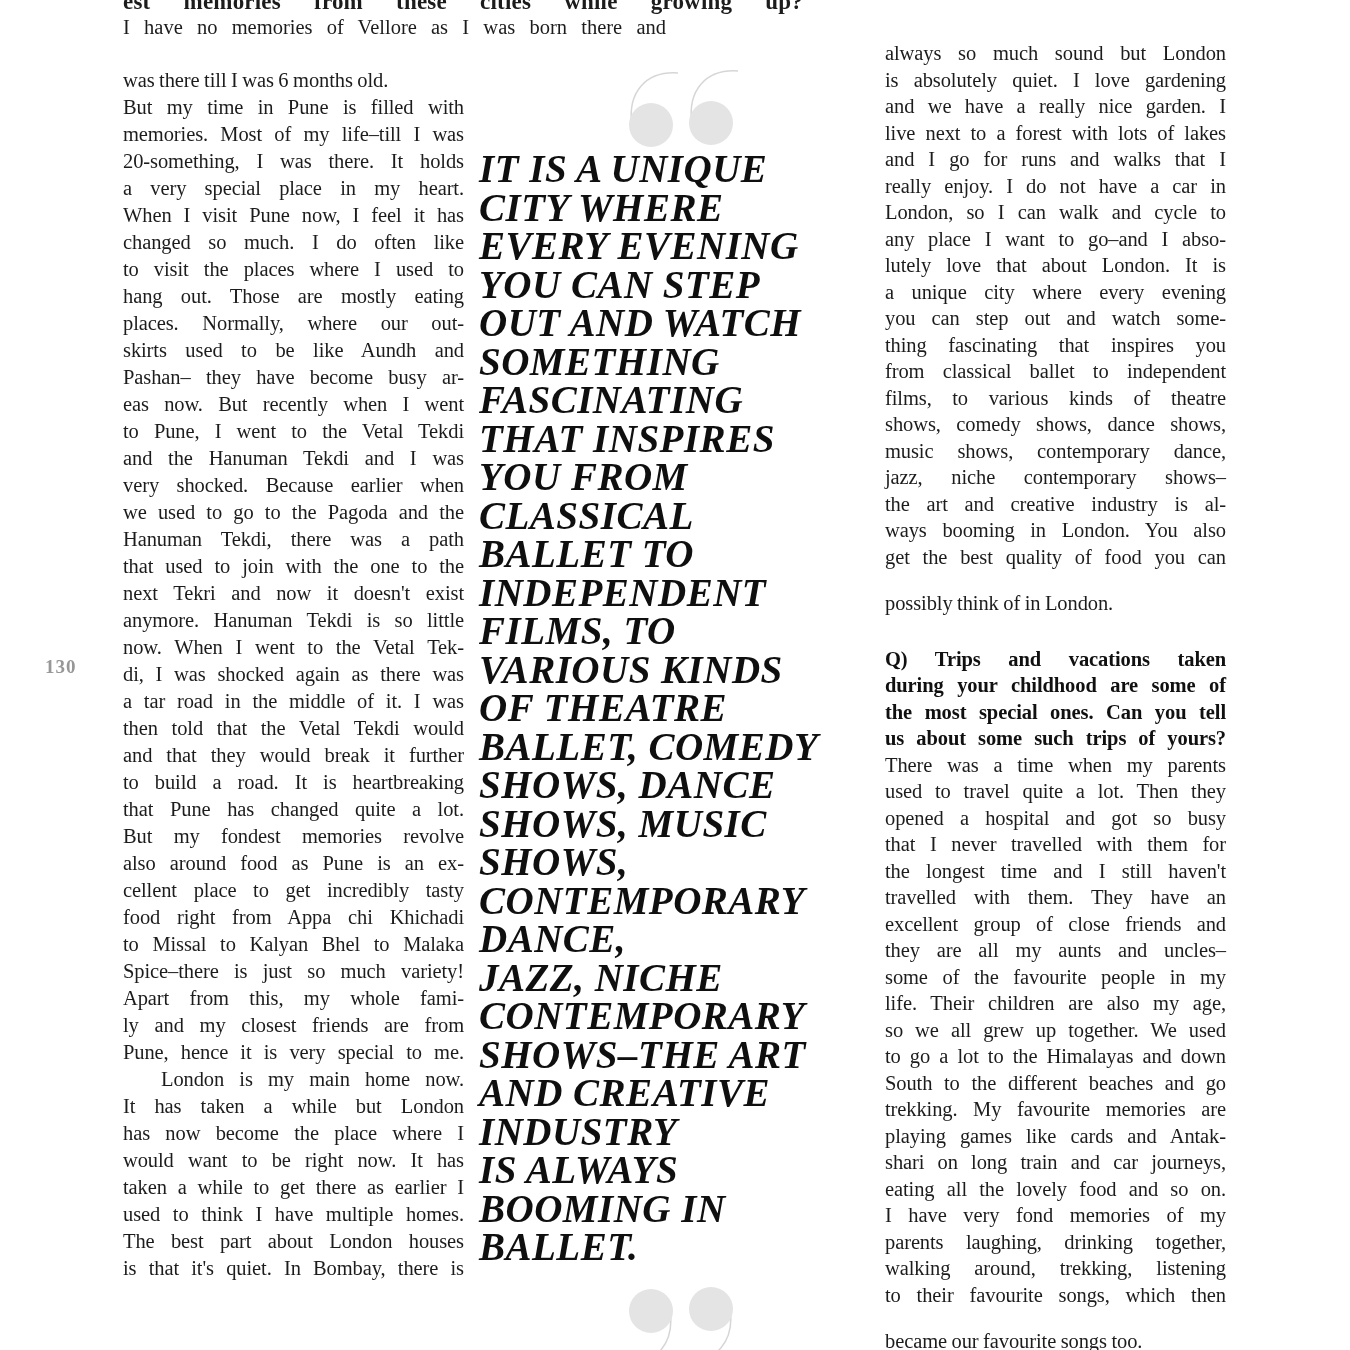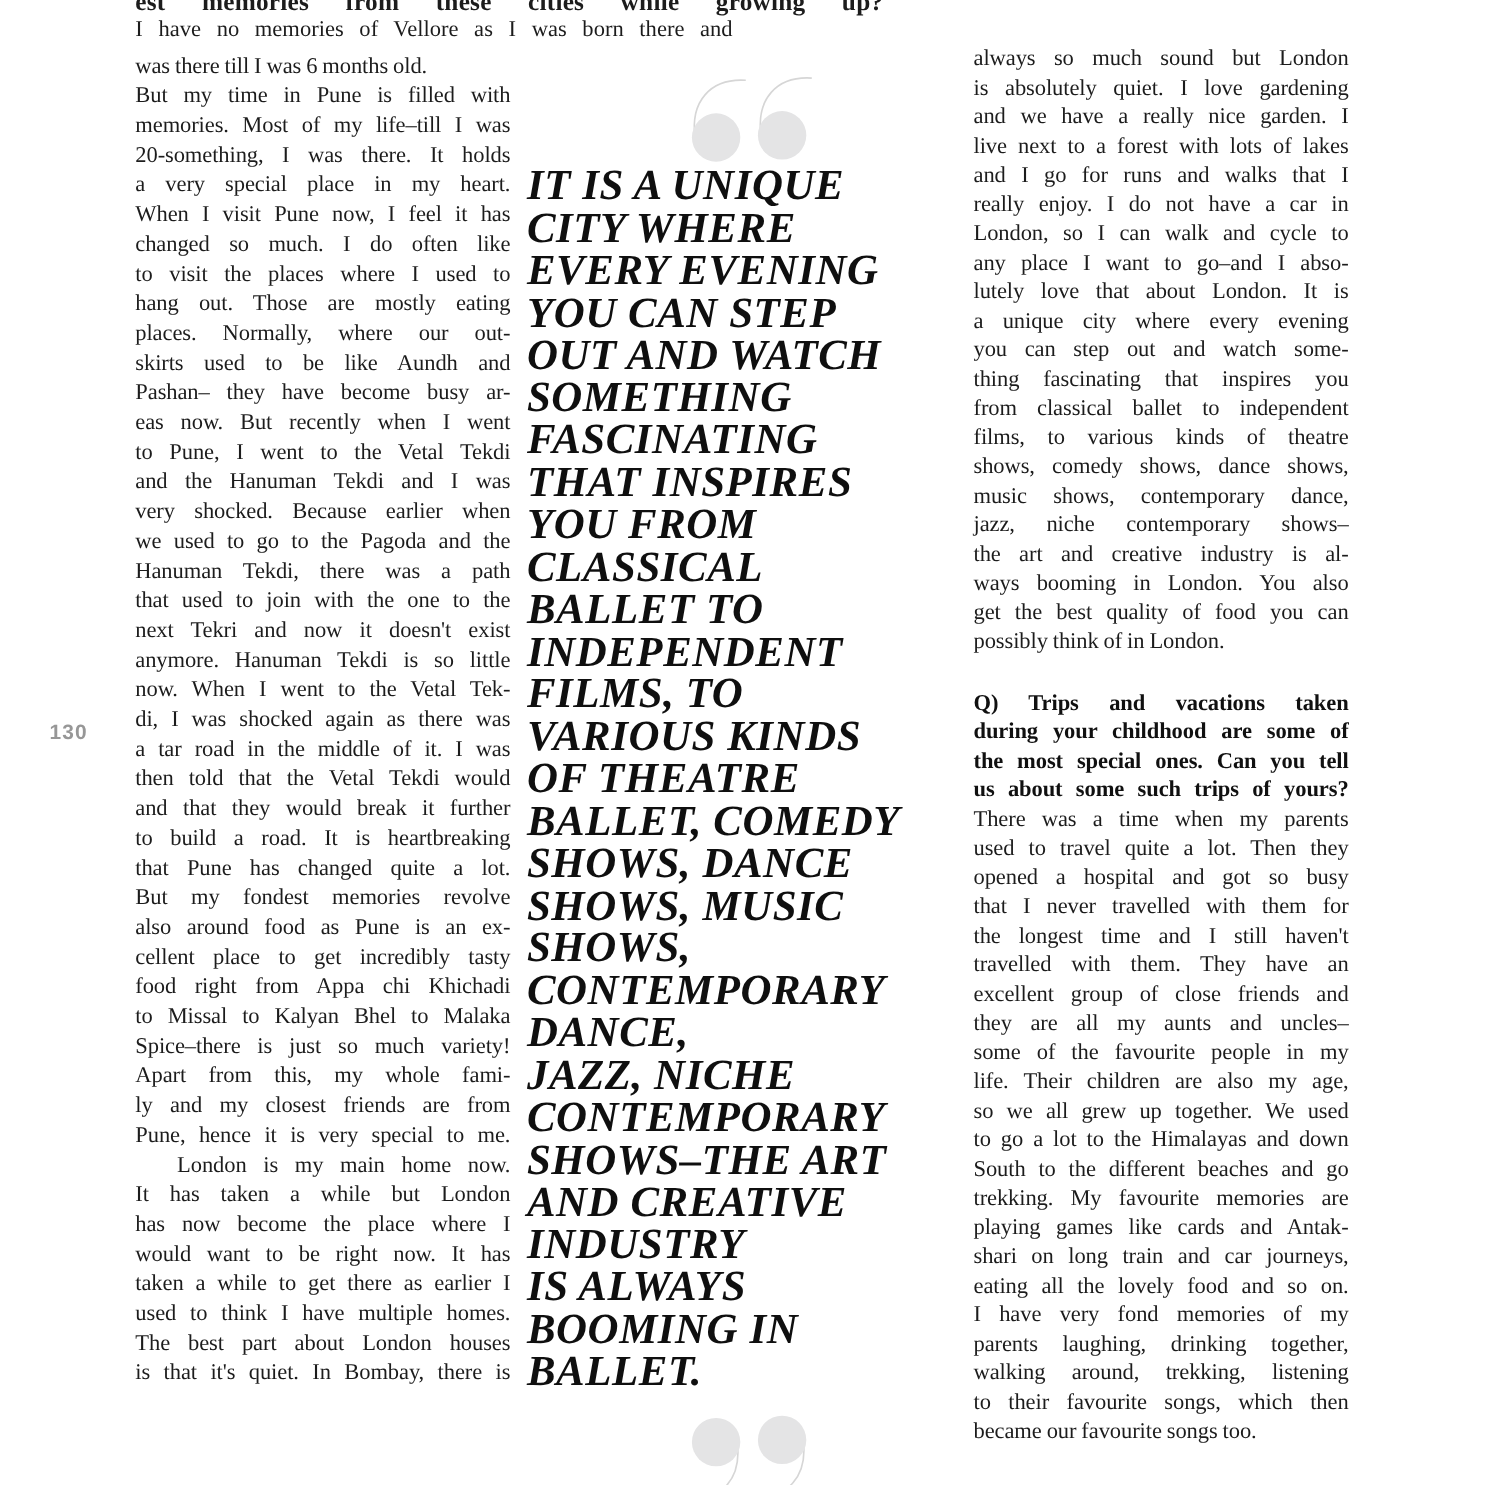--- a/index.html
+++ b/index.html
@@ -2,21 +2,21 @@
 <html><head>
 <meta charset="utf-8">
 <style>
   html,body{margin:0;padding:0;background:#ffffff;}
   #page{
     position:relative;width:1350px;height:1350px;background:#ffffff;
     overflow:hidden;font-family:"Liberation Serif",serif;color:#1c1c1c;padding-left:15px;
   }
   .jline{text-align:justify;text-align-last:justify;white-space:nowrap;}
   .line{text-align:justify;text-align-last:justify;white-space:nowrap;}
-  .line.ragged{text-align-last:left;}
+  .line.ragged{text-align-last:left;margin-top:20px;}
   .line.indented{padding-left:38px;box-sizing:border-box;}
   #header-line{
     position:absolute;left:123px;top:-11px;width:680px;
     font-weight:bold;font-size:23px;letter-spacing:0.2px;
   }
   #intro-line{
     position:absolute;left:123px;top:16px;width:543px;
     font-size:20.5px;
   }
   #left-col{
@@ -29,21 +29,21 @@
   }
   #question-block{font-weight:bold;margin-top:29px;color:#101010;}
   #pull-quote{
     position:absolute;left:479px;top:150px;width:394px;
     font-style:italic;font-weight:bold;font-size:39px;line-height:38.5px;
     color:#0f0f0f;
   }
   .qline{white-space:nowrap;letter-spacing:0.5px;}
   #page-number{
     position:absolute;left:45px;top:656px;
-    font-family:Liberation Sans, sans-serif;font-size:19px;font-weight:bold;
+    font-family:Liberation Serif, serif;font-size:19px;font-weight:bold;
     color:#979797;letter-spacing:1px;
   }
   .qmark{position:absolute;width:138px;height:92px;}
   #open-quote{left:612px;top:62px;}
   #close-quote{left:612px;top:1280px;transform:rotate(180deg);}
 </style>
 </head>
 <body>
 
 <div id="page">

